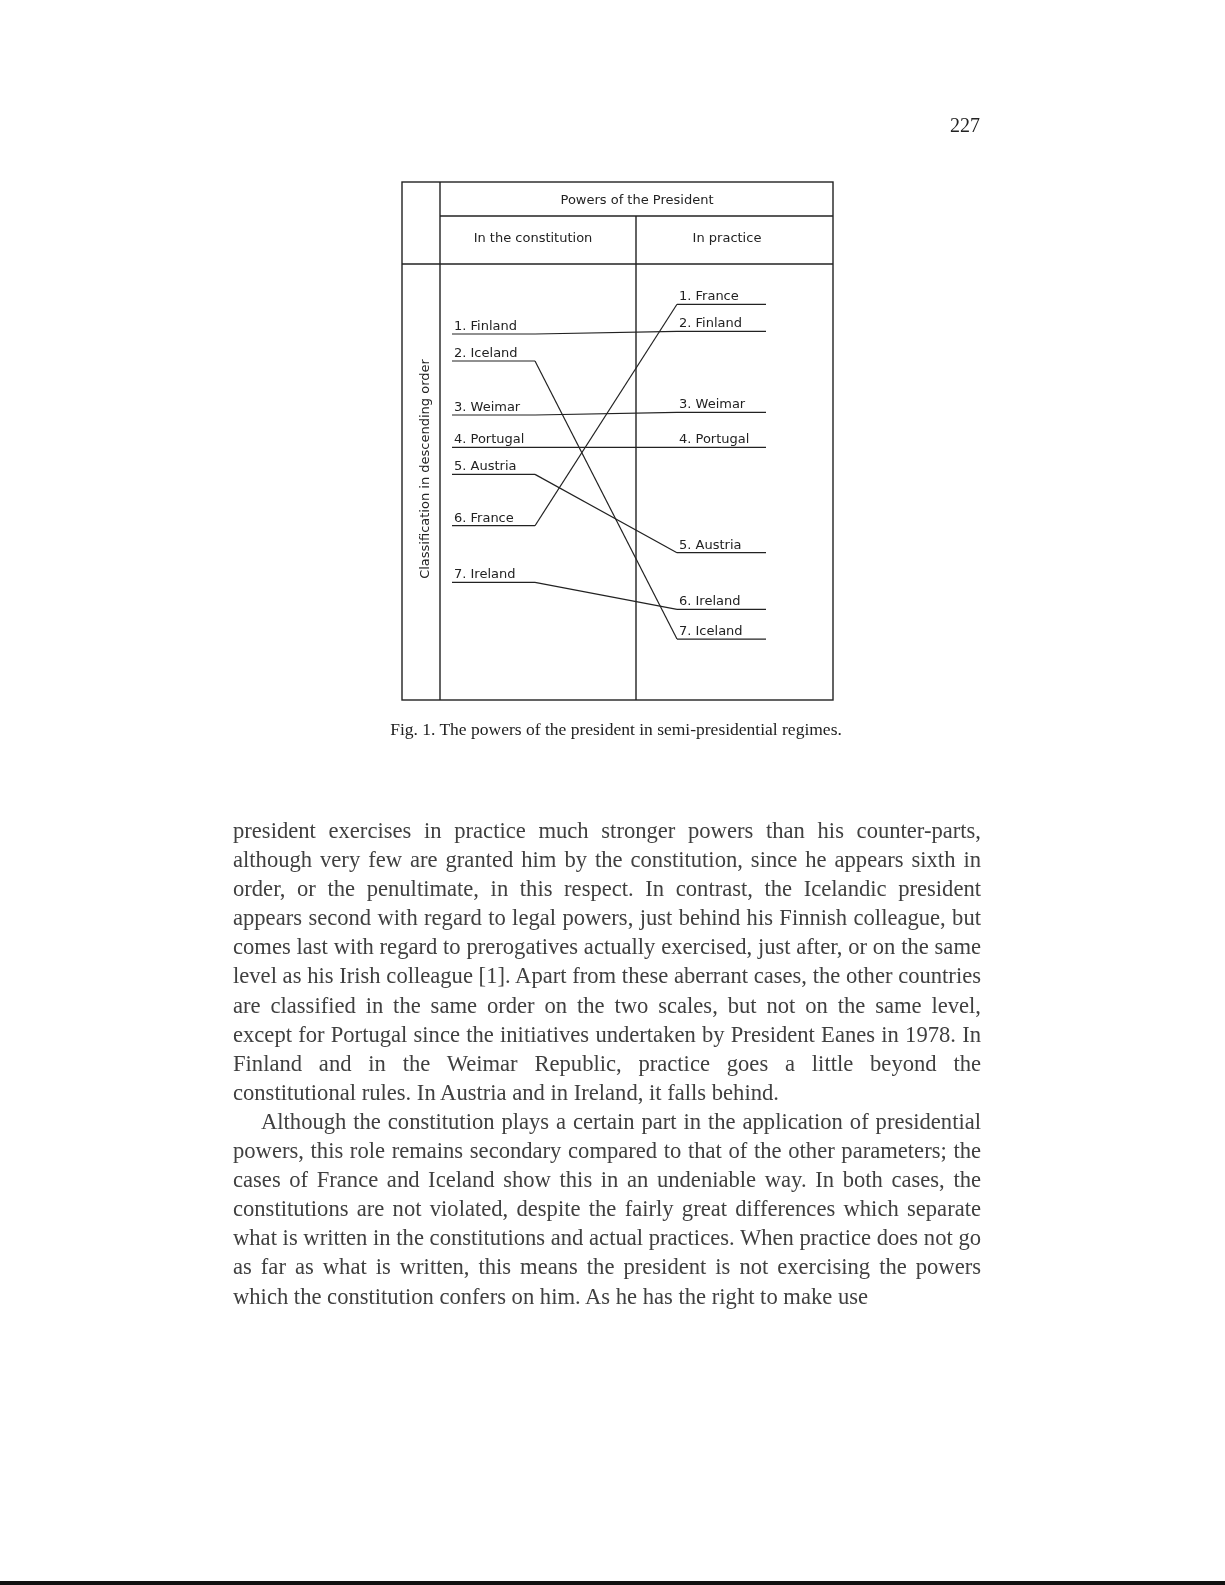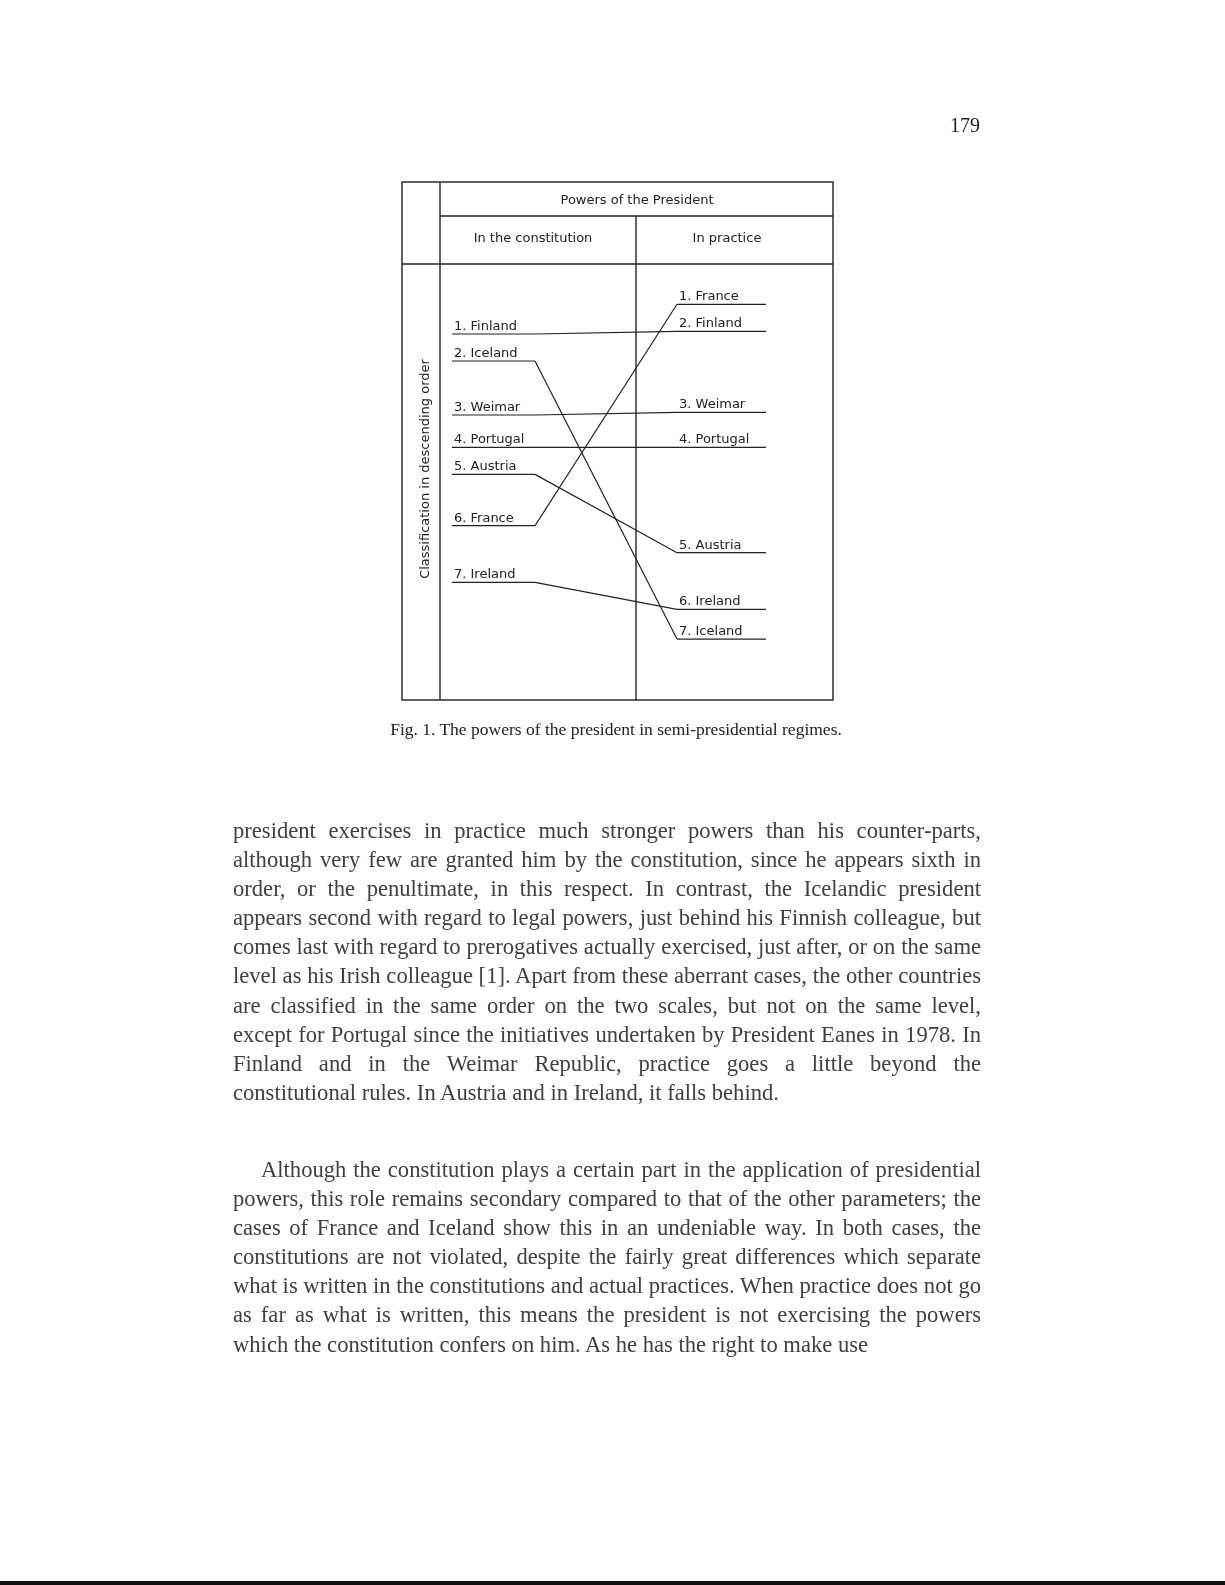--- a/index.html
+++ b/index.html
@@ -16,29 +16,29 @@
   .caption {
     position: absolute; left: 0; width: 1232px; top: 719px; text-align: center;
     font-size: 17.5px; color: #222;
   }
   .body-text {
     position: absolute; left: 233px; width: 748px; top: 816px;
     font-size: 22.6px; line-height: 29.1px; color: #404040;
     text-align: justify;
   }
   .body-text p { margin: 0; }
-  .body-text p.indent { text-indent: 28px; margin-top: 48px; }
+  .body-text p.indent { text-indent: 28px; }
   .bottom-rule {
     position: absolute; left: 0; right: 0; top: 1581px; height: 4px; background: #111;
   }
 </style>
 </head>
 <body>
 
-<div class="page-number">179</div>
+<div class="page-number">227</div>
 
 <svg id="figure-svg" width="1225" height="760" viewBox="0 0 1225 760" xmlns="http://www.w3.org/2000/svg">
   <g stroke="#222" stroke-width="1.4" fill="none">
     <rect x="402" y="182" width="431" height="518"></rect>
     <line x1="440" y1="182" x2="440" y2="700"></line>
     <line x1="440" y1="216" x2="833" y2="216"></line>
     <line x1="402" y1="264" x2="833" y2="264"></line>
     <line x1="636" y1="216" x2="636" y2="700"></line>
   </g>
   <text class="fig-text" x="637" y="204" text-anchor="middle">Powers of the President</text>

